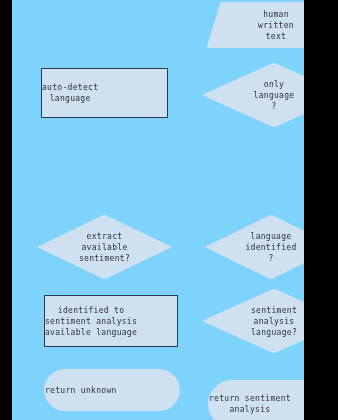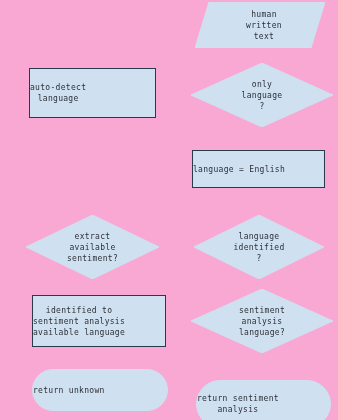--- a/index.html
+++ b/index.html
@@ -2,25 +2,26 @@
 <html><head>
 <meta charset="utf-8">
 <style>
   html, body {
     margin: 0;
     padding: 0;
     background: #000000;
   }
   #canvas {
     position: relative;
-    width: 338px;
+    width: 292px;
     height: 420px;
-    background: #f9a8d4;
+    background: #7dd3fc;
     overflow: hidden;
     font-family: "DejaVu Sans Mono", "Liberation Mono", monospace;
+    margin-left: 12px;
   }
   .node {
     position: absolute;
     box-sizing: border-box;
     display: flex;
     align-items: center;
     text-align: center;
     color: #2c3038;
     font-size: 8px;
     line-height: 11px;
@@ -87,23 +88,20 @@
 
   <div class="diamond-wrap" style="left:191px; top:63px; width:142px; height:64px;">
     <svg width="142" height="64" viewBox="0 0 142 64">
       <polygon points="71,0 142,32 71,64 0,32" fill="#cfe0f0" stroke="#cfe0f0" stroke-width="1"></polygon>
     </svg>
     <span class="shape-label">only
 language
 ?</span>
   </div>
 
-  <div class="node rect" style="left:192px; top:150px; width:133px; height:38px;">
-    <span>language = English</span>
-  </div>
 
   <div class="diamond-wrap" style="left:26px; top:215px; width:133px; height:64px;">
     <svg width="133" height="64" viewBox="0 0 133 64">
       <polygon points="66.5,0 133,32 66.5,64 0,32" fill="#cfe0f0" stroke="#cfe0f0" stroke-width="1"></polygon>
     </svg>
     <span class="shape-label">extract
 available
 sentiment?</span>
   </div>
 

